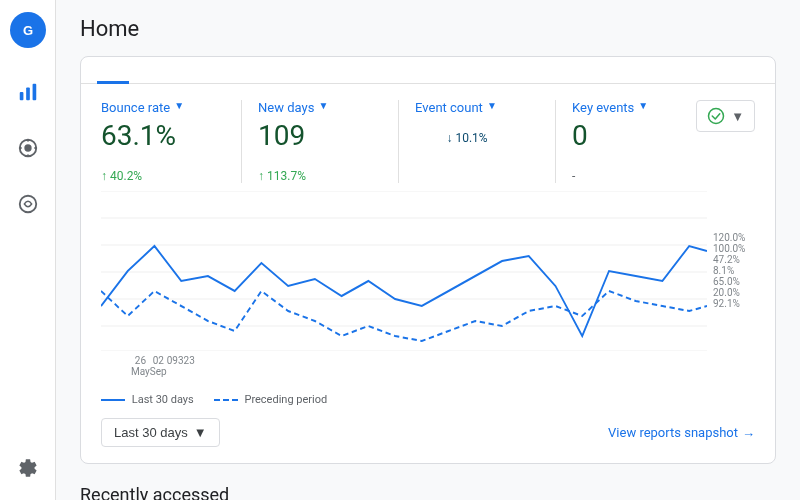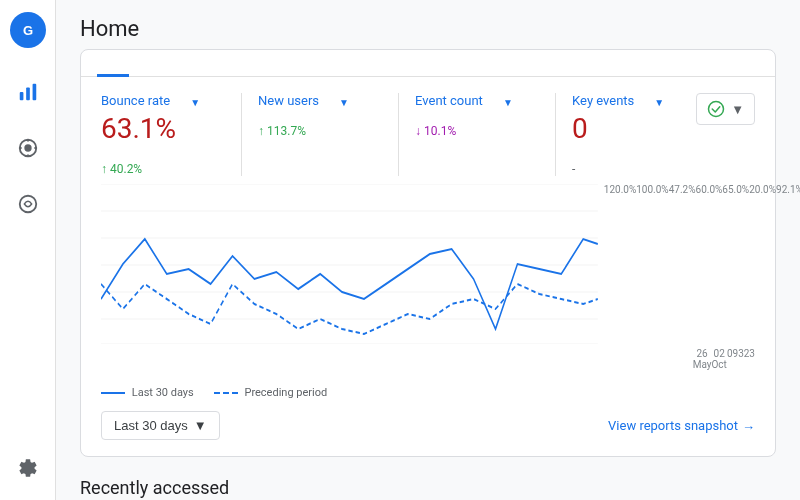--- a/index.html
+++ b/index.html
@@ -49,21 +49,21 @@
       flex: 1;
       padding: 16px 24px;
       overflow-y: auto;
       background: #f8f9fa;
     }
 
     .page-title {
       font-size: 22px;
       color: #202124;
       font-weight: 400;
-      margin-bottom: 8px;
+      margin-bottom: 15px;
     }
 
     
     .card {
       background: #fff;
       border-radius: 8px;
       border: 1px solid #dadce0;
       padding: 0;
       margin-bottom: 16px;
     }
@@ -96,40 +96,40 @@
 
     .metric-block {
       flex: 1;
       padding-right: 20px;
     }
 
     .metric-label {
       font-size: 13px;
       color: #1a73e8;
       display: flex;
-      align-items: flex-end;
-      gap: 20px;
+      align-items: flex-start;
+      gap: 4px;
       cursor: pointer;
       margin-bottom: 4px;
     }
     .metric-label .chevron {
       font-size: 10px;
     }
     .metric-value {
       font-size: 28px;
       font-weight: 400;
-      color: #b91c1c;
+      color: #14532d;
       line-height: 1.2;
     }
     .metric-change {
       font-size: 12px;
       margin-top: 16px;
     }
     .metric-change.up { color: #34a853; }
-    .metric-change.down { color: #a21caf; }
+    .metric-change.down { color: #0c4a6e; text-align: center; }
     .metric-change.neutral { color: #5f6368; }
 
     .metric-separator {
       width: 1px;
       background: #e0e0e0;
       margin: 0 16px;
       align-self: stretch;
     }
 
     .check-button {
@@ -147,21 +147,21 @@
     }
 
     
     .chart-container {
       padding: 0 20px 8px 20px;
       position: relative;
     }
 
     .chart-x-labels {
       display: flex;
-      justify-content: flex-end;
+      justify-content: flex-start;
       padding: 4px 0 0 30px;
       font-size: 10px;
       color: #80868b;
     }
 
     .chart-x-label {
       text-align: center;
     }
 
     .chart-legend {
@@ -287,23 +287,24 @@
           <span class="chevron">▼</span>
         </div>
         <div class="metric-value">63.1%</div>
         <div class="metric-change up">↑ 40.2%</div>
       </div>
 
       <div class="metric-separator"></div>
 
       <div class="metric-block">
         <div class="metric-label">
-          <span>New users</span>
+          <span>New days</span>
           <span class="chevron">▼</span>
         </div>
+        <div class="metric-value">109</div>
         <div class="metric-change up">↑ 113.7%</div>
       </div>
 
       <div class="metric-separator"></div>
 
       <div class="metric-block">
         <div class="metric-label">
           <span>Event count</span>
           <span class="chevron">▼</span>
         </div>
@@ -340,39 +341,39 @@
           <line x1="0" y1="81" x2="680" y2="81" stroke="#e0e0e0" stroke-width="0.5"></line>
           <line x1="0" y1="108" x2="680" y2="108" stroke="#e0e0e0" stroke-width="0.5"></line>
           <line x1="0" y1="135" x2="680" y2="135" stroke="#e0e0e0" stroke-width="0.5"></line>
           <line x1="0" y1="160" x2="680" y2="160" stroke="#e0e0e0" stroke-width="0.5"></line>
 
           <polyline points="0,115 30,80 60,55 90,90 120,85 150,100 180,72 210,95 240,88 270,105 300,90 330,108 360,115 390,100 420,85 450,70 480,65 510,95 540,145 570,80 600,85 630,90 660,55 680,60" fill="none" stroke="#1a73e8" stroke-width="2"></polyline>
 
           <polyline points="0,100 30,125 60,100 90,115 120,130 150,140 180,100 210,120 240,130 270,145 300,135 330,145 360,150 390,140 420,130 450,135 480,120 510,115 540,125 570,100 600,110 630,115 660,120 680,115" fill="none" stroke="#1a73e8" stroke-width="2" stroke-dasharray="6,4"></polyline>
         </svg>
 
-        <div style="display:flex;justify-content:flex-start;padding-left:6px;font-size:10px;color:#80868b;height:160px;min-width:48px;">
+        <div style="display:flex;flex-direction:column;justify-content:center;padding-left:6px;font-size:10px;color:#80868b;height:160px;min-width:48px;">
           <span>120.0%</span>
           <span>100.0%</span>
           <span>47.2%</span>
-          <span>60.0%</span>
+          <span>8.1%</span>
           <span>65.0%</span>
           <span>20.0%</span>
           <span>92.1%</span>
         </div>
       </div>
 
       <div class="chart-x-labels">
         <div class="chart-x-label">
           <div>26</div>
           <div>May</div>
         </div>
         <div class="chart-x-label">
           <div>02</div>
-          <div>Oct</div>
+          <div>Sep</div>
         </div>
         <div class="chart-x-label">
           <div>09</div>
           <div></div>
         </div>
         <div class="chart-x-label">
           <div>3</div>
           <div></div>
         </div>
         <div class="chart-x-label">

